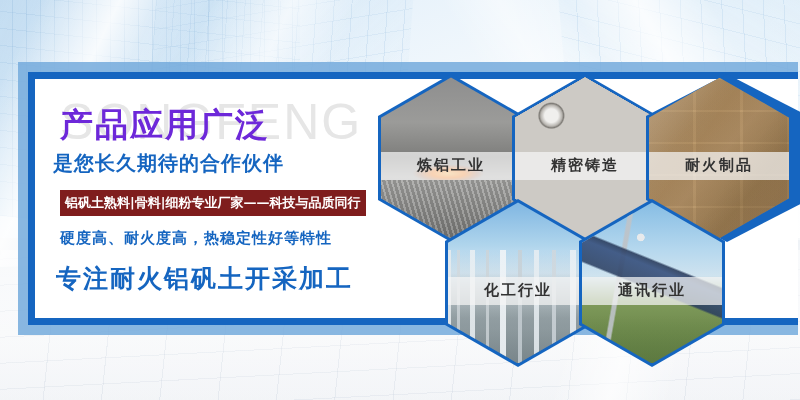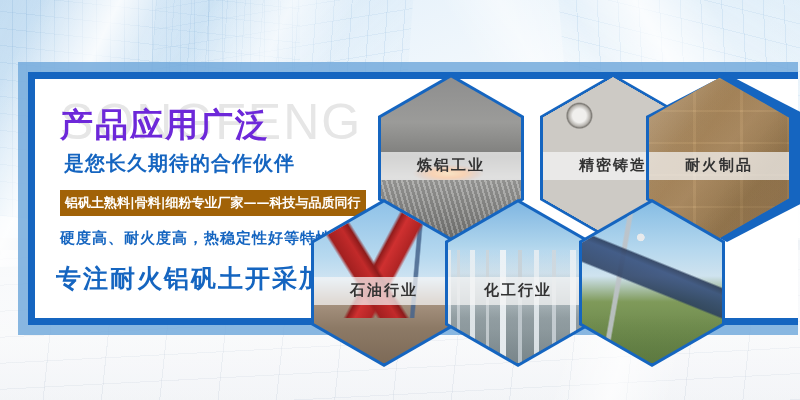--- a/index.html
+++ b/index.html
@@ -90,28 +90,28 @@
     color:#e6e6e6;white-space:nowrap;
     font-family:"Liberation Sans",sans-serif;
   }
   .headline{
     position:absolute;left:60px;top:103px;
     font-size:33px;font-weight:bold;color:#6d28d9;
     letter-spacing:2px;white-space:nowrap;
     font-family:"DejaVu Sans","Liberation Sans",sans-serif;
   }
   .subhead{
-    position:absolute;left:64px;top:150px;
+    position:absolute;left:53px;top:150px;
     font-size:20px;font-weight:bold;color:#1565c0;
     letter-spacing:1px;white-space:nowrap;
     font-family:"DejaVu Sans","Liberation Sans",sans-serif;
   }
   .orange-bar{
     position:absolute;left:60px;top:190px;height:26px;
-    background:#a16207;color:#ffffff;
+    background:#7f1d1d;color:#ffffff;
     font-size:13px;font-weight:bold;letter-spacing:0px;
     display:flex;align-items:center;padding:0 5px;white-space:nowrap;
     font-family:"DejaVu Sans","Liberation Sans",sans-serif;
   }
   .feature-line{
     position:absolute;left:60px;top:229px;
     font-size:15px;font-weight:bold;color:#1565c0;
     letter-spacing:1px;white-space:nowrap;
     font-family:"DejaVu Sans","Liberation Sans",sans-serif;
   }
@@ -246,47 +246,42 @@
   <div class="feature-line">硬度高、耐火度高，热稳定性好等特性</div>
   <div class="tagline">专注耐火铝矾土开采加工</div>
 
   <div class="hex" style="left:378px;top:74px;">
     <div class="hex-inner">
       <div class="hex-img ph-smelt"></div>
       <div class="hex-label">炼铝工业</div>
     </div>
   </div>
 
-  <div class="hex" style="left:540px;top:74px;">
+  <div class="hex" style="left:512px;top:74px;">
     <div class="hex-inner">
       <div class="hex-img ph-cast"></div>
       <div class="hex-label">精密铸造</div>
     </div>
   </div>
 
   <div class="hex" style="left:646px;top:74px;padding-left:16px;">
     <div class="hex-inner">
       <div class="hex-img ph-brick"></div>
       <div class="hex-label">耐火制品</div>
     </div>
   </div>
 
-  <div class="hex" style="left:311px;top:199px;">
-    <div class="hex-inner">
-      <div class="hex-img ph-oil"></div>
-      <div class="hex-label">石油行业</div>
-    </div>
-  </div>
 
   <div class="hex" style="left:445px;top:199px;text-align:center;">
     <div class="hex-inner">
       <div class="hex-img ph-chem"></div>
       <div class="hex-label">化工行业</div>
     </div>
   </div>
 
   <div class="hex" style="left:579px;top:199px;">
     <div class="hex-inner">
       <div class="hex-img ph-comm"></div>
+      <div class="hex-label">通讯行业</div>
     </div>
   </div>
 
 </div>
 
 </body></html>

